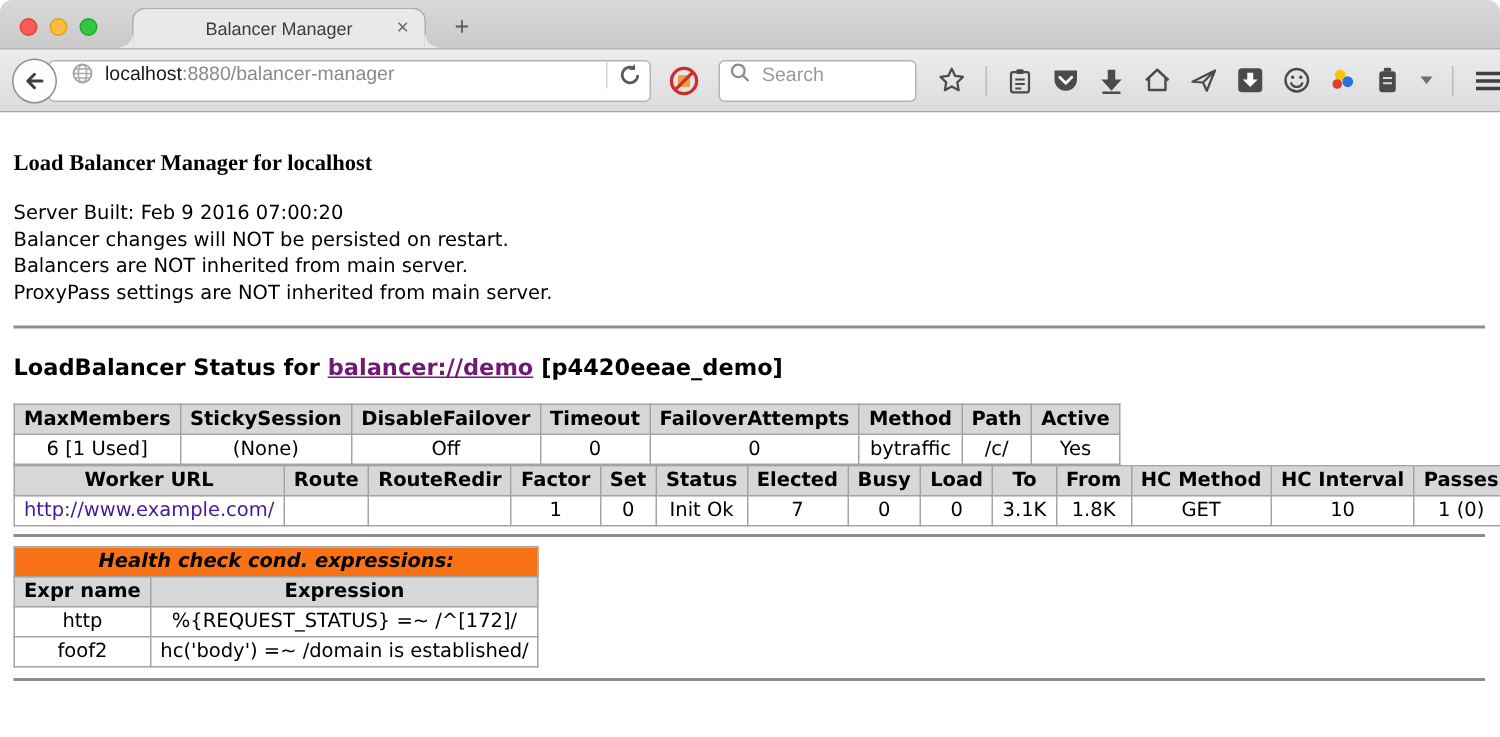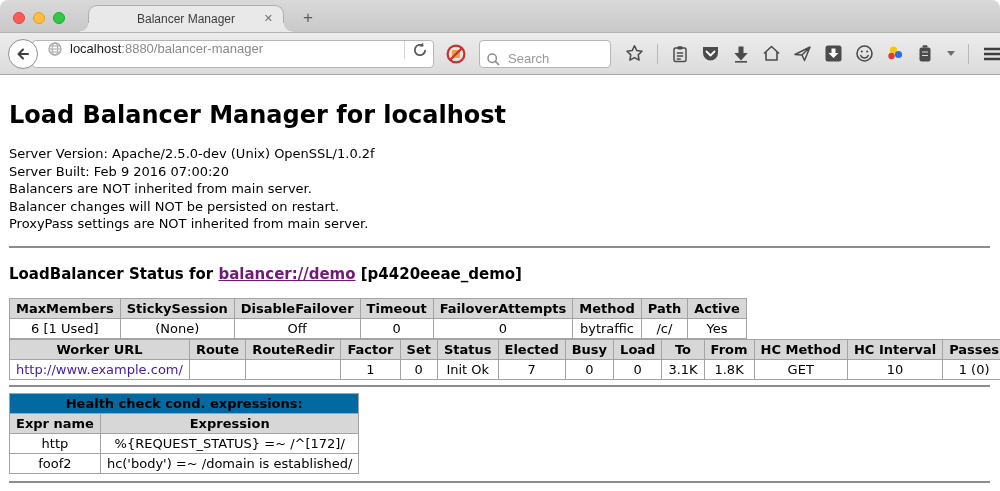--- a/index.html
+++ b/index.html
@@ -31,51 +31,51 @@
             display:flex; align-items:center; padding:0 8px; font-family:"Liberation Sans", sans-serif; }
   .backbtn { width:30px; height:30px; border-radius:50%; background:#fdfdfd; border:1px solid #8f8f8f;
              display:flex; align-items:center; justify-content:center; z-index:2; flex:none; }
   .urlbar { display:flex; align-items:flex-start; height:28px; background:#fff; border:1px solid #b5b5b5;
             border-radius:4px; margin-left:-6px; width:402px; padding:0 4px 0 14px; flex:none; }
   .url-text { font-size:13px; flex:1 1 auto; white-space:nowrap; overflow:hidden; }
   .url-host { color:#1a1a1a; }
   .url-rest { color:#8a8a8a; }
   .urlsep { width:1px; height:18px; background:#d4d4d4; margin:0 6px; }
   .iconbtn { display:flex; align-items:center; justify-content:center; flex:none; cursor:pointer; }
-  .searchbar { display:flex; align-items:flex-end; height:28px; background:#fff; border:1px solid #b5b5b5;
+  .searchbar { display:flex; align-items:flex-start; height:28px; background:#fff; border:1px solid #b5b5b5;
                border-radius:4px; width:132px; margin-left:12px; padding:0 6px; flex:none; }
   .searchbar input { border:none; outline:none; width:90px; font-size:13px; color:#444;
                      font-family:"Liberation Sans", sans-serif; background:transparent; }
   .searchbar input::placeholder { color:#9a9a9a; }
   .tool-icons { display:flex; align-items:center; margin-left:14px; gap:12px; flex:none; }
   .vsep { width:1px; height:20px; background:#b9b9b9; margin:0 1px; flex:none; }
   .caret-down { width:0; height:0; border-left:4px solid transparent; border-right:4px solid transparent;
                 border-top:5px solid #6e6e6e; margin-left:2px; }
   .spacer { flex:1 1 auto; }
 
   
   .page { padding:12px 10px 0 9px; background:#fff; color:#000; }
-  .page h1 { font-size:24px; margin:14px 0 16px 0; letter-spacing:0; }
+  .page h1 { font-size:15px; margin:14px 0 16px 0; letter-spacing:0;font-family:Liberation Serif, serif; }
   .info-lines p { margin:0; font-size:13px; line-height:17.5px; }
   hr.rule { border:none; height:2px; background:#8d8d8d; margin:13px 0 0 0; }
   .status-h { font-size:15px; font-weight:bold; margin:17px 0 15px 0; }
   .status-h a { color:#701a75; text-decoration:underline; cursor:pointer; }
 
   table.apache { border-collapse:collapse; font-size:13px; margin:0; }
   table.apache th, table.apache td { border:1px solid #a3a3a3; padding:1px 6px; height:20px;
                                      text-align:center; white-space:nowrap;margin-top:45px; }
   table.apache th { background:#d7d7d7; font-weight:bold; }
   table.apache td { background:#fff; }
 
   .t-balancer { width:615px; margin-bottom:16px; }
   .t-worker { width:961px; }
   .t-worker td:first-child { text-align:left; }
   .t-worker a { color:#441a9b; cursor:pointer; }
   .t-health { width:311px; }
-  .t-health .title-cell { background:#0369a1; font-weight:bold; }
+  .t-health .title-cell { background:#f97316; font-weight:bold;font-style:italic; }
   hr.rule.mid { margin:5px 0 6px 0; }
   hr.rule.bot { margin:7px 0 0 0; }
 
   svg.ic { display:block; }
 </style>
 </head>
 <body>
 
 <div class="window">
 
@@ -205,24 +205,23 @@
     </div>
 
     <div class="spacer"></div>
 
   </div>
 
   <div class="page">
     <h1>Load Balancer Manager for localhost</h1>
 
     <div class="info-lines">
-        <p>Server Version: Apache/2.5.0-dev (Unix) OpenSSL/1.0.2f</p>
         <p>Server Built: Feb 9 2016 07:00:20</p>
+        <p>Balancer changes will NOT be persisted on restart.</p>
         <p>Balancers are NOT inherited from main server.</p>
-        <p>Balancer changes will NOT be persisted on restart.</p>
         <p>ProxyPass settings are NOT inherited from main server.</p>
       </div>
 
     <hr class="rule">
 
     <div class="status-h"><span>LoadBalancer Status for </span><a>balancer://demo</a><span> [p4420eeae_demo]</span></div>
 
     <table class="apache t-balancer">
       <tbody>
           <tr>

